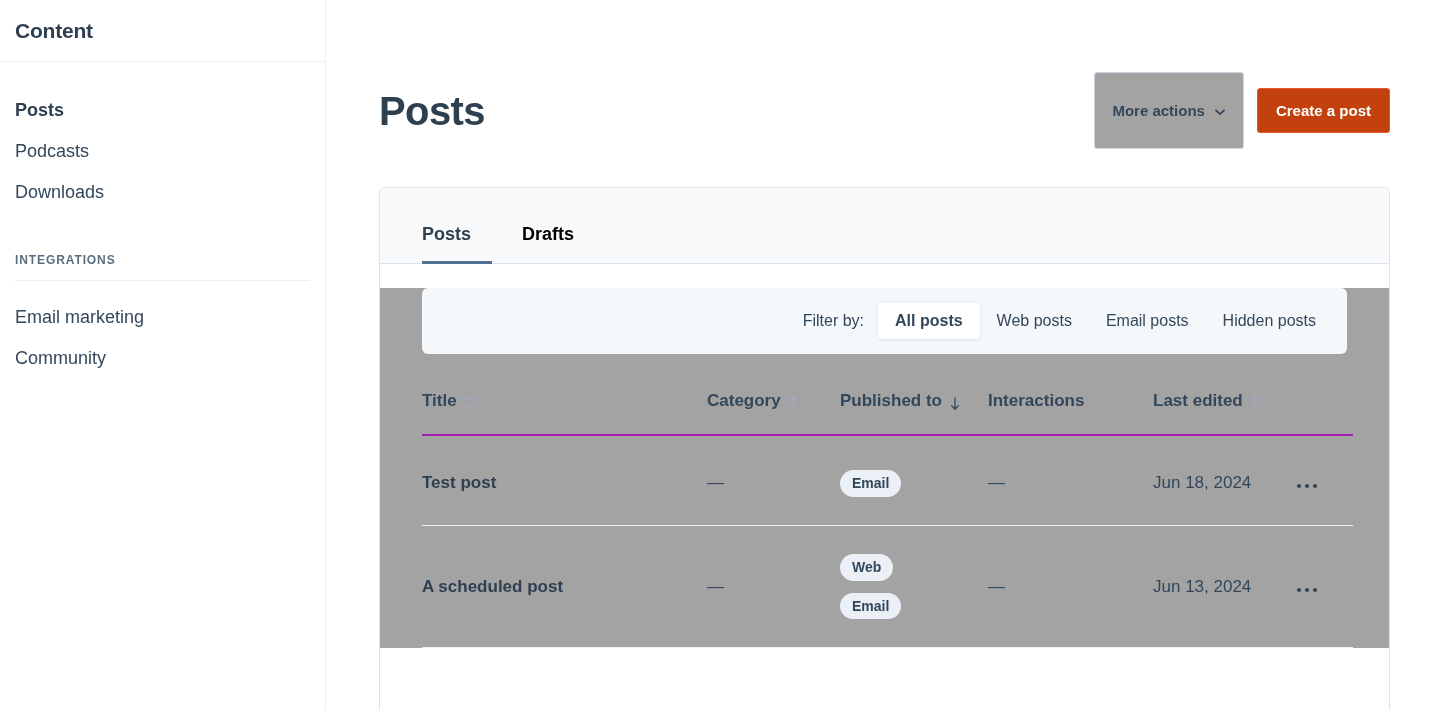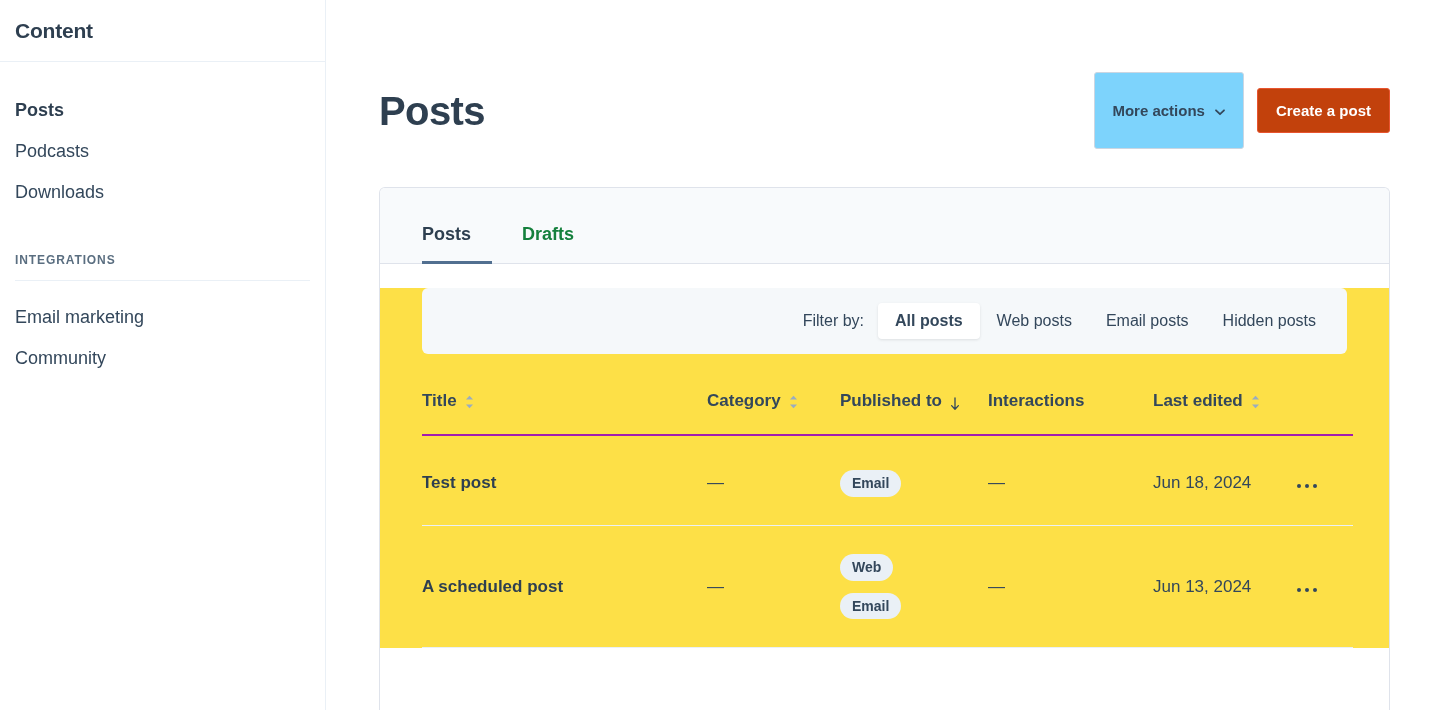--- a/index.html
+++ b/index.html
@@ -78,21 +78,21 @@
   .header-actions { display: flex; align-items: center; gap: 13px; }
   .btn {
     font-family: "Liberation Sans", sans-serif;
     font-size: 15px; font-weight: bold;
     border-radius: 3px;
     cursor: pointer;
     line-height: 1;
     display: inline-flex; align-items: center; gap: 9px;
   }
   .btn-secondary {
-    background: #7dd3fc;
+    background: #a3a3a3;
     color: #33475b;
     border: 1px solid #cbd6e2;
     padding: 30px 17px;
   }
   .btn-primary {
     background: #c2410c;
     color: #ffffff;
     border: 1px solid #e8542f;
     padding: 14px 18px;
   }
@@ -111,30 +111,30 @@
   .tabs {
     background: #f8fafc;
     border-bottom: 1px solid #dfe3eb;
     padding: 0 42px;
     display: flex; gap: 0;
     height: 76px;
     align-items: flex-end;
   }
   .tab {
     font-size: 18px; font-weight: bold;
-    color: #15803d;
+    color: #000000;
     padding: 0 21px 16px 21px;
     cursor: pointer;
     border-bottom: 3px solid transparent;
     margin-bottom: -1px;
   }
   .tab:first-child { padding-left: 0; margin-right: 9px;}
   .tab.active { color: #2e3f50; border-bottom-color: #516f90; }
 
-  .card-body { padding: 0 42px; background: #fde047; }
+  .card-body { padding: 0 42px; background: #a3a3a3; }
 
   .filterbar {
     margin-top: 24px;
     background: #f5f8fa;
     border-radius: 6px;
     height: 66px;
     display: flex; align-items: center; justify-content: flex-end;
     padding: 0 14px 0 0;
     gap: 0;
   }

